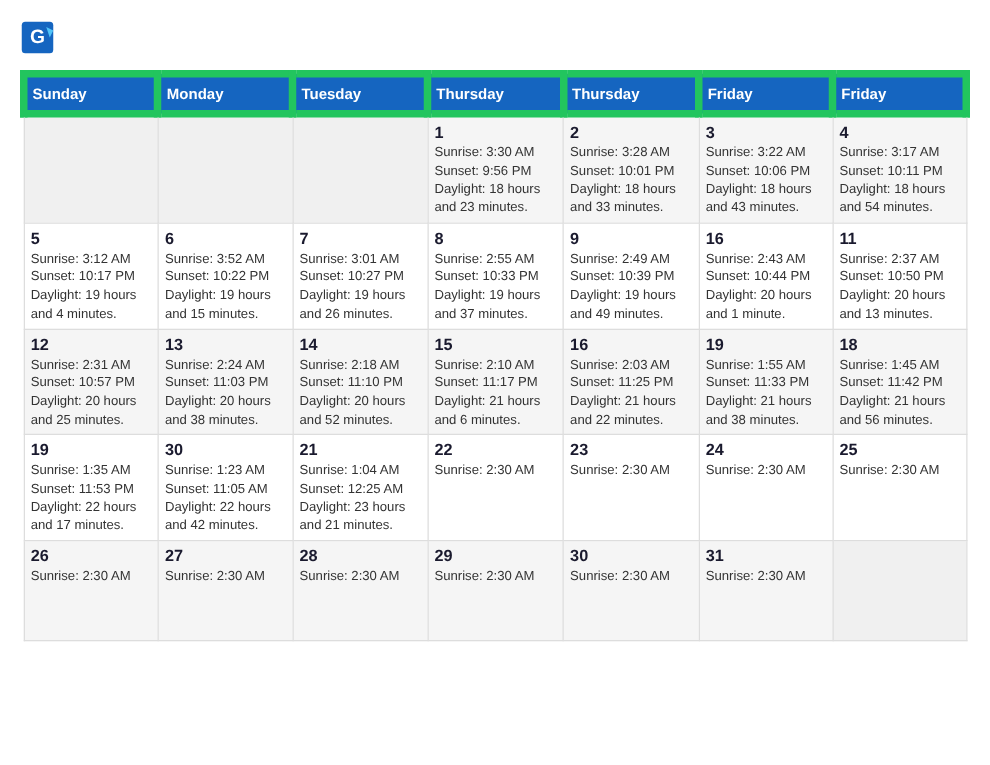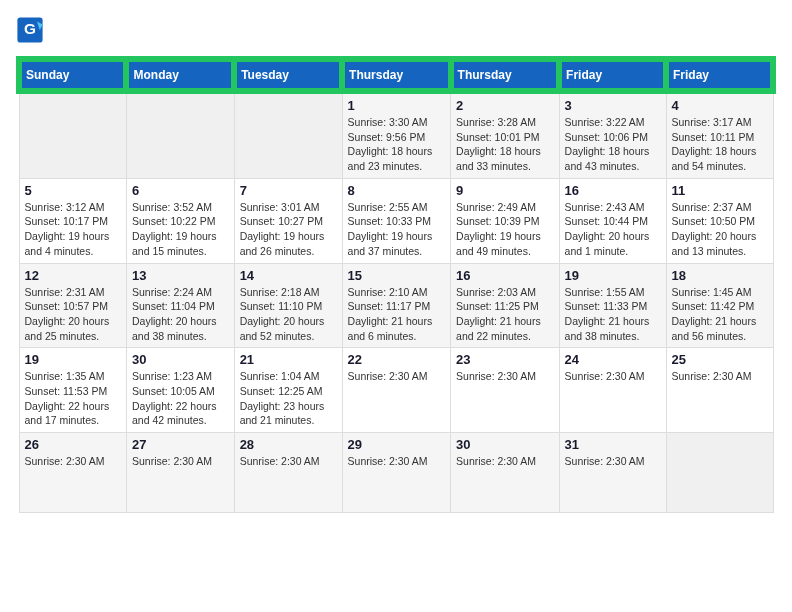--- a/index.html
+++ b/index.html
@@ -212,21 +212,21 @@
         <td>
           <span class="day-num">12</span>
           <div class="day-info">Sunrise: 2:31 AM
 Sunset: 10:57 PM
 Daylight: 20 hours
 and 25 minutes.</div>
         </td>
         <td>
           <span class="day-num">13</span>
           <div class="day-info">Sunrise: 2:24 AM
-Sunset: 11:04 PM
+Sunset: 11:03 PM
 Daylight: 20 hours
 and 38 minutes.</div>
         </td>
         <td>
           <span class="day-num">14</span>
           <div class="day-info">Sunrise: 2:18 AM
 Sunset: 11:10 PM
 Daylight: 20 hours
 and 52 minutes.</div>
         </td>
@@ -263,21 +263,21 @@
         <td>
           <span class="day-num">19</span>
           <div class="day-info">Sunrise: 1:35 AM
 Sunset: 11:53 PM
 Daylight: 22 hours
 and 17 minutes.</div>
         </td>
         <td>
           <span class="day-num">30</span>
           <div class="day-info">Sunrise: 1:23 AM
-Sunset: 10:05 AM
+Sunset: 11:05 AM
 Daylight: 22 hours
 and 42 minutes.</div>
         </td>
         <td>
           <span class="day-num">21</span>
           <div class="day-info">Sunrise: 1:04 AM
 Sunset: 12:25 AM
 Daylight: 23 hours
 and 21 minutes.</div>
         </td>

